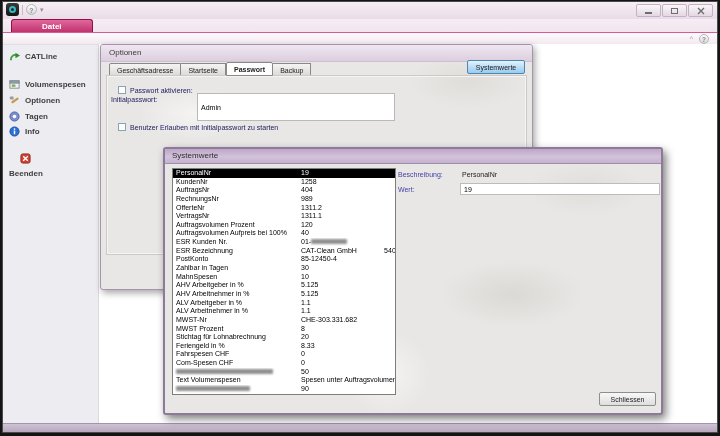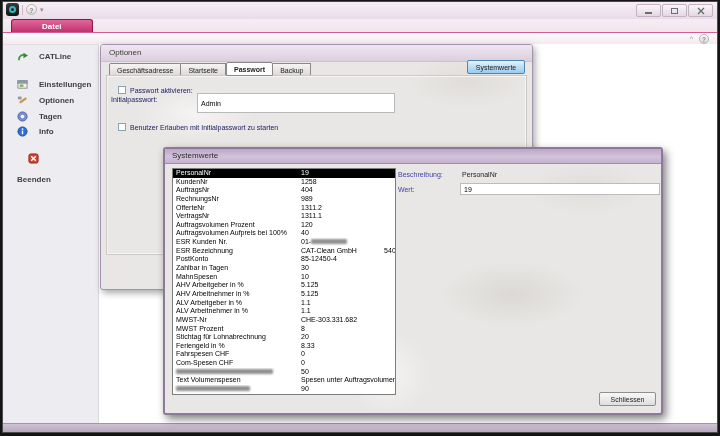--- a/index.html
+++ b/index.html
@@ -34,21 +34,21 @@
     color:#fff;font-size:8px;font-weight:bold;line-height:13px;box-sizing:border-box;}
   .ribbonline{position:absolute;left:0;top:30px;right:0;height:1px;background:#d45c92;}
   .ribbonband{position:absolute;left:0;top:31px;right:0;height:11px;background:linear-gradient(#fdfafc,#f3eaf1);border-bottom:1px solid #e3dce2;}
   .ribbonband .rb-icons{position:absolute;right:8px;top:0px;display:flex;gap:6px;align-items:center;height:11px;}
   .rb-caret{font-size:7px;color:#9a9a9a;}
   .rb-help{width:10px;height:10px;border-radius:50%;background:linear-gradient(#fdfdfd,#d8d8d8);border:1px solid #b5b5b5;
     color:#8a8a8a;font-size:6.5px;font-weight:bold;text-align:center;line-height:10px;box-sizing:border-box;}
   
   .mainarea{position:absolute;left:0;top:42px;right:0;bottom:8px;background:#fff;}
   .sidebar{position:absolute;left:0;top:0;width:95px;bottom:0;background:#edecf0;border-right:1px solid #dbd8de;border-top:1px solid #e2dfe4;}
-  .sbitem{position:absolute;left:14px;display:flex;align-items:center;gap:11px;cursor:default;}
+  .sbitem{position:absolute;left:6px;display:flex;align-items:center;gap:5px;cursor:default;}
   .sbitem .lbl{font-size:8px;font-weight:bold;color:#3f3f3f;}
   .sbitem svg{display:block;}
   .statusbar{position:absolute;left:0;bottom:0;right:0;height:8px;background:linear-gradient(#cfc2d4,#b8a8bf);border-top:1px solid #a393ab;}
   
   .marble{
     background-color:#e9e7e5;
     background-image:
       radial-gradient(ellipse 90px 40px at 22% 28%, rgba(255,255,255,.55), transparent 65%),
       radial-gradient(ellipse 120px 55px at 70% 55%, rgba(205,202,198,.5), transparent 60%),
       radial-gradient(ellipse 70px 70px at 45% 85%, rgba(255,255,255,.5), transparent 60%),
@@ -67,21 +67,21 @@
   .otab:first-child{border-left:1px solid #898989;border-radius:2px 0 0 0;}
   .otab.active{background:#fdfdfd;height:14px;margin-top:0;font-weight:bold;border-radius:2px 2px 0 0;border-left:1px solid #898989;position:relative;z-index:2;}
   .btn-sysw{position:absolute;right:7px;top:15px;width:58px;height:14px;
     background:linear-gradient(#e4f3fd,#b7dbf5 55%,#9ccbee);border:1px solid #4a87b5;border-radius:2px;
     font-size:7px;color:#1b1b1b;text-align:center;line-height:13px;box-sizing:border-box;}
   .opt-page{position:absolute;left:5px;top:30px;right:5px;height:178px;
     border:1px solid #cdc9c5;box-shadow:inset 0 0 0 1px #f6f4f2;}
   .chk{width:8px;height:8px;background:#fdfdfd;border:1px solid #8aa3b2;box-sizing:border-box;display:inline-block;vertical-align:middle;}
   .cbrow{position:absolute;display:flex;align-items:center;gap:4px;font-size:7px;color:#1a1a5e;}
   .iplbl{position:absolute;font-size:7px;color:#1a1a5e;}
-  .ipinput{position:absolute;left:92px;top:47px;width:198px;height:20px;border:1px solid #b9b9b9;background:#fff;
+  .ipinput{position:absolute;left:92px;top:47px;width:198px;height:28px;border:1px solid #b9b9b9;background:#fff;
     font-size:7px;font-family:"Liberation Sans",sans-serif;padding:0 8px 0 3px;box-sizing:border-box;}
   
   .dlg-sys{position:absolute;left:160px;top:145px;width:500px;height:268px;z-index:10;
     border:2px solid #8d7a98;border-radius:3px;box-shadow:3px 4px 9px rgba(0,0,0,.5);
     box-sizing:border-box;overflow:hidden;}
   .dlg-sys .hdr{position:absolute;left:0;top:0;right:0;height:14px;
     background:linear-gradient(#bda6c8,#d3c3da 55%,#c5b2cf);border-bottom:1px solid #a08cab;
     font-size:8px;color:#2a2a2a;line-height:14px;padding-left:7px;}
   .sys-table{position:absolute;left:7px;top:19px;width:224px;height:227px;background:#fff;
     border:1px solid #7d7d7d;box-sizing:border-box;overflow:hidden;}
@@ -148,21 +148,21 @@
         </svg>
         <span class="lbl">CATLine</span>
       </div>
 
       <div class="sbitem" style="top:34px;">
         <svg width="11" height="11" viewBox="0 0 12 12">
           <rect x="1" y="2" width="10" height="8" fill="#f2f2f2" stroke="#8a8a8a"></rect>
           <rect x="1" y="2" width="10" height="2.5" fill="#7fa3c6" stroke="#8a8a8a"></rect>
           <rect x="3" y="6" width="4" height="2.5" fill="#74b05c"></rect>
         </svg>
-        <span class="lbl">Einstellungen</span>
+        <span class="lbl">Volumenspesen</span>
       </div>
 
       <div class="sbitem" style="top:50px;">
         <svg width="11" height="11" viewBox="0 0 12 12">
           <rect x="2" y="5" width="9" height="2.4" rx="1" transform="rotate(-35 6 6)" fill="#c59a4a"></rect>
           <rect x="1" y="1.5" width="4" height="3.4" rx="1" fill="#9a9aa2"></rect>
         </svg>
         <span class="lbl">Optionen</span>
       </div>
 

